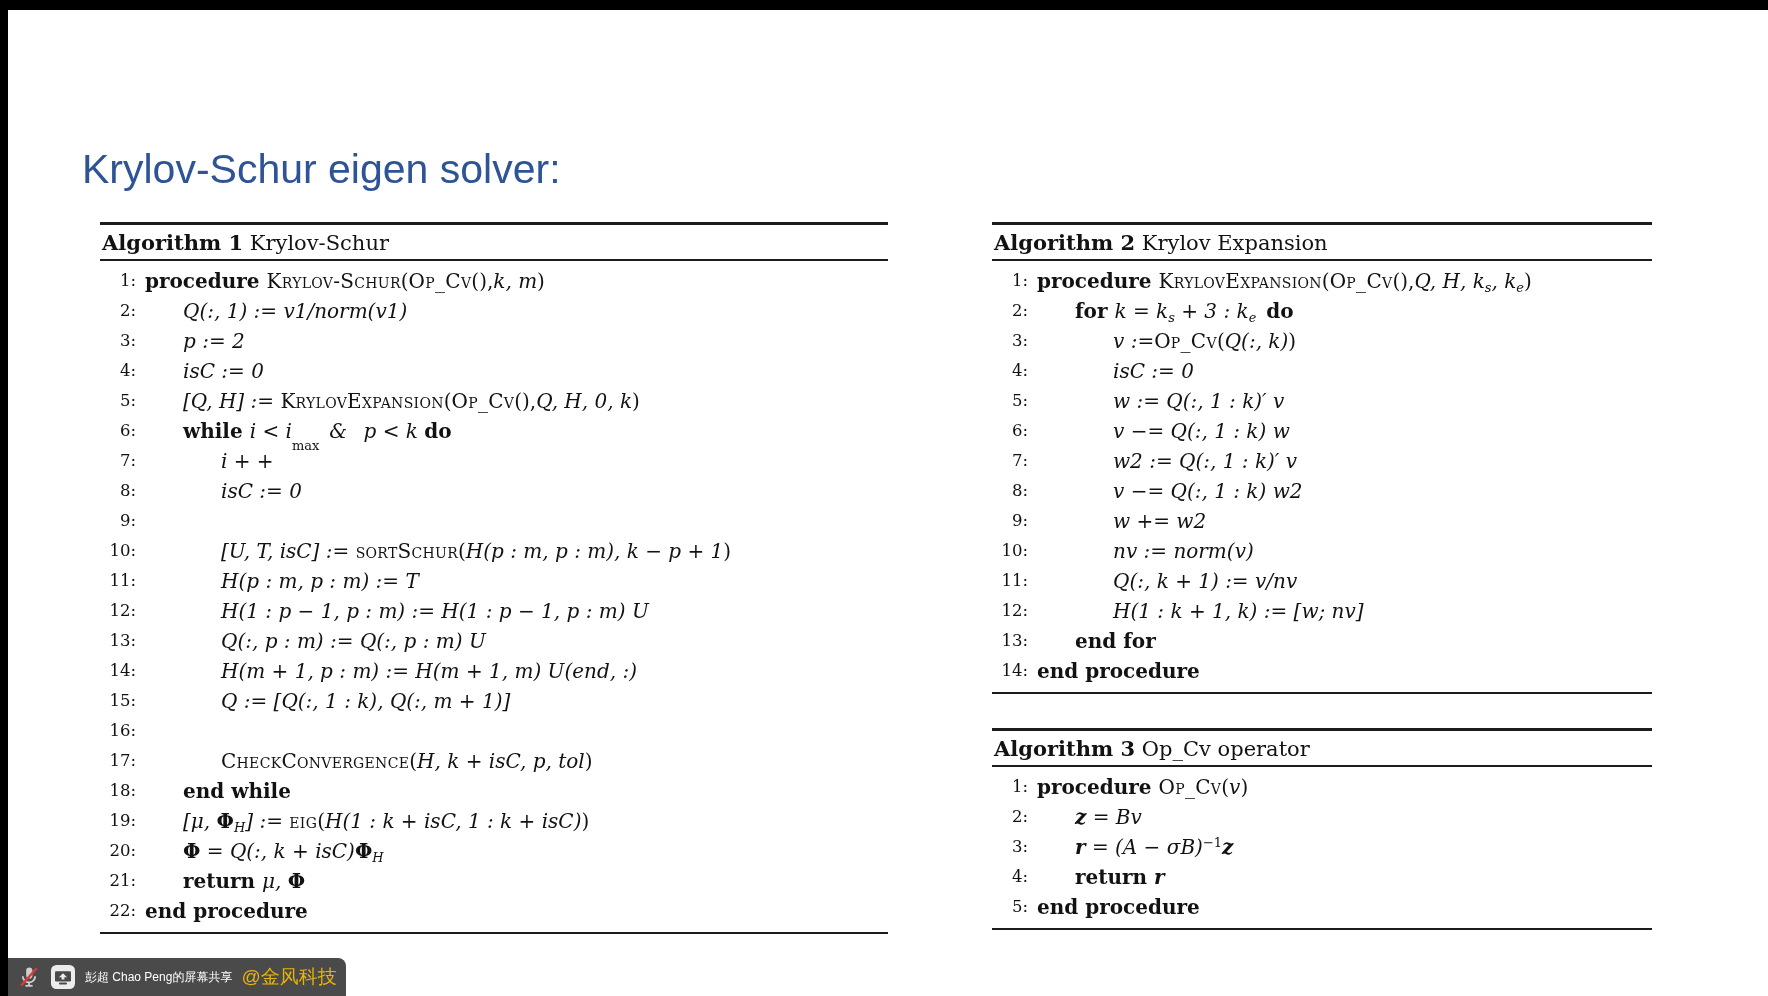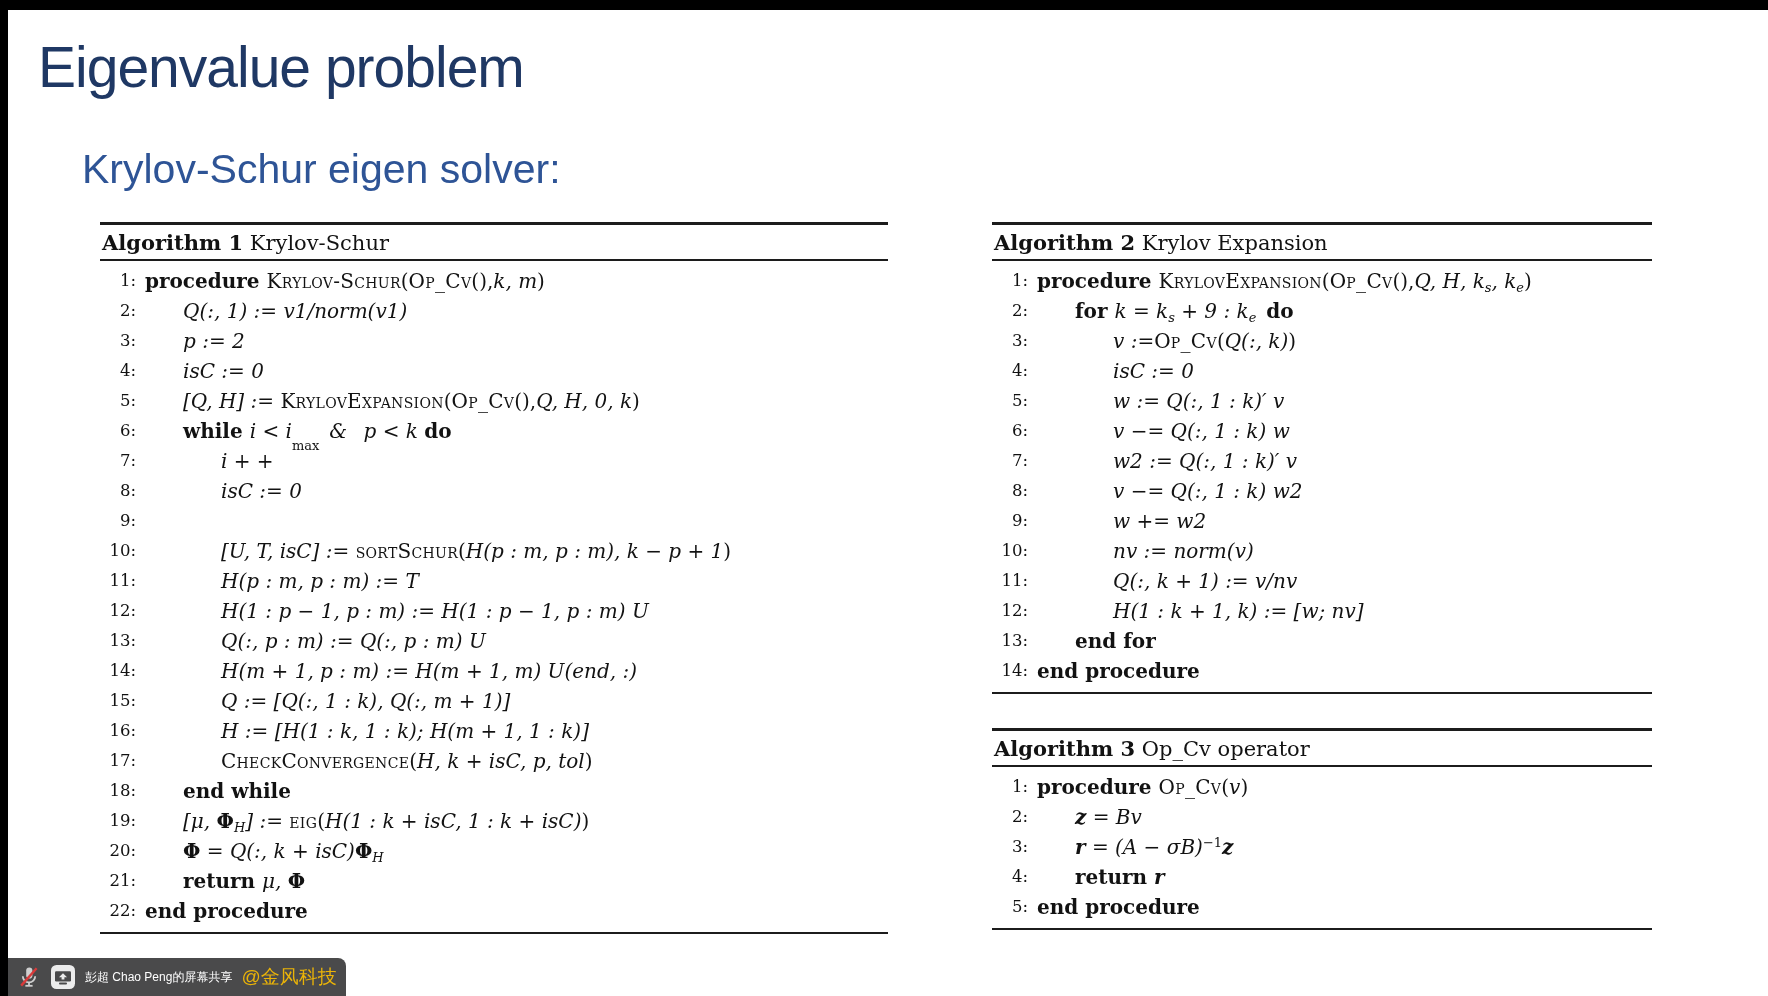--- a/index.html
+++ b/index.html
@@ -32,21 +32,20 @@
              border-top-right-radius:8px;display:flex;align-items:center;gap:9px;
              padding:0 10px 0 9px;box-sizing:border-box;}
   .share-text{font-size:12px;color:#ffffff;white-space:nowrap;}
   .share-org{font-size:19px;color:#eab308;white-space:nowrap;cursor:pointer;}
   .share-bar svg{flex:0 0 auto;}
 </style>
 </head>
 <body>
 
 <div class="slide">
-  <div class="title">Eigenvalue problem</div>
   <div class="subtitle">Krylov-Schur eigen solver:</div>
 
   <div class="algo" style="left:92px;top:212px;width:788px;">
       <div class="algo-head"><b>Algorithm 1</b><span> Krylov-Schur</span></div>
       <div class="algo-body">
         <div class="algo-line">
           <span class="num">1:</span>
           <span class="txt" style="padding-left: 0px;"><span class="seg-kw">procedure </span><span class="seg-sc">Krylov-Schur</span><span class="seg-u">(</span><span class="seg-sc">Op_Cv</span><span class="seg-u">(),</span><span class="seg-m">k, m</span><span class="seg-u">)</span></span>
         </div>
         <div class="algo-line">
@@ -99,21 +98,20 @@
         <div class="algo-line">
           <span class="num">14:</span>
           <span class="txt" style="padding-left: 76px;"><span class="seg-m">H(m + 1, p : m) := H(m + 1, m) U(end, :)</span></span>
         </div>
         <div class="algo-line">
           <span class="num">15:</span>
           <span class="txt" style="padding-left: 76px;"><span class="seg-m">Q := [Q(:, 1 : k), Q(:, m + 1)]</span></span>
         </div>
         <div class="algo-line">
           <span class="num">16:</span>
-          <span class="txt" style="padding-left: 76px;"><span class="seg-m">H := [H(1 : k, 1 : k); H(m + 1, 1 : k)]</span></span>
         </div>
         <div class="algo-line">
           <span class="num">17:</span>
           <span class="txt" style="padding-left: 76px;"><span class="seg-sc">CheckConvergence</span><span class="seg-u">(</span><span class="seg-m">H, k + isC, p, tol</span><span class="seg-u">)</span></span>
         </div>
         <div class="algo-line">
           <span class="num">18:</span>
           <span class="txt" style="padding-left: 38px;"><span class="seg-kw">end while</span></span>
         </div>
         <div class="algo-line">
@@ -137,21 +135,21 @@
 
   <div class="algo" style="left:984px;top:212px;width:660px;">
       <div class="algo-head"><b>Algorithm 2</b><span> Krylov Expansion</span></div>
       <div class="algo-body">
         <div class="algo-line">
           <span class="num">1:</span>
           <span class="txt" style="padding-left: 0px;"><span class="seg-kw">procedure </span><span class="seg-sc">KrylovExpansion</span><span class="seg-u">(</span><span class="seg-sc">Op_Cv</span><span class="seg-u">(),</span><span class="seg-m">Q, H, k</span><span class="seg-subi">s</span><span class="seg-m">, k</span><span class="seg-subi">e</span><span class="seg-u">)</span></span>
         </div>
         <div class="algo-line">
           <span class="num">2:</span>
-          <span class="txt" style="padding-left: 38px;"><span class="seg-kw">for </span><span class="seg-m">k = k</span><span class="seg-subi">s</span><span class="seg-m"> + 9 : k</span><span class="seg-subi">e</span><span class="seg-m"> </span><span class="seg-kw">do</span></span>
+          <span class="txt" style="padding-left: 38px;"><span class="seg-kw">for </span><span class="seg-m">k = k</span><span class="seg-subi">s</span><span class="seg-m"> + 3 : k</span><span class="seg-subi">e</span><span class="seg-m"> </span><span class="seg-kw">do</span></span>
         </div>
         <div class="algo-line">
           <span class="num">3:</span>
           <span class="txt" style="padding-left: 76px;"><span class="seg-m">v :=</span><span class="seg-sc">Op_Cv</span><span class="seg-u">(</span><span class="seg-m">Q(:, k)</span><span class="seg-u">)</span></span>
         </div>
         <div class="algo-line">
           <span class="num">4:</span>
           <span class="txt" style="padding-left: 76px;"><span class="seg-m">isC := 0</span></span>
         </div>
         <div class="algo-line">

